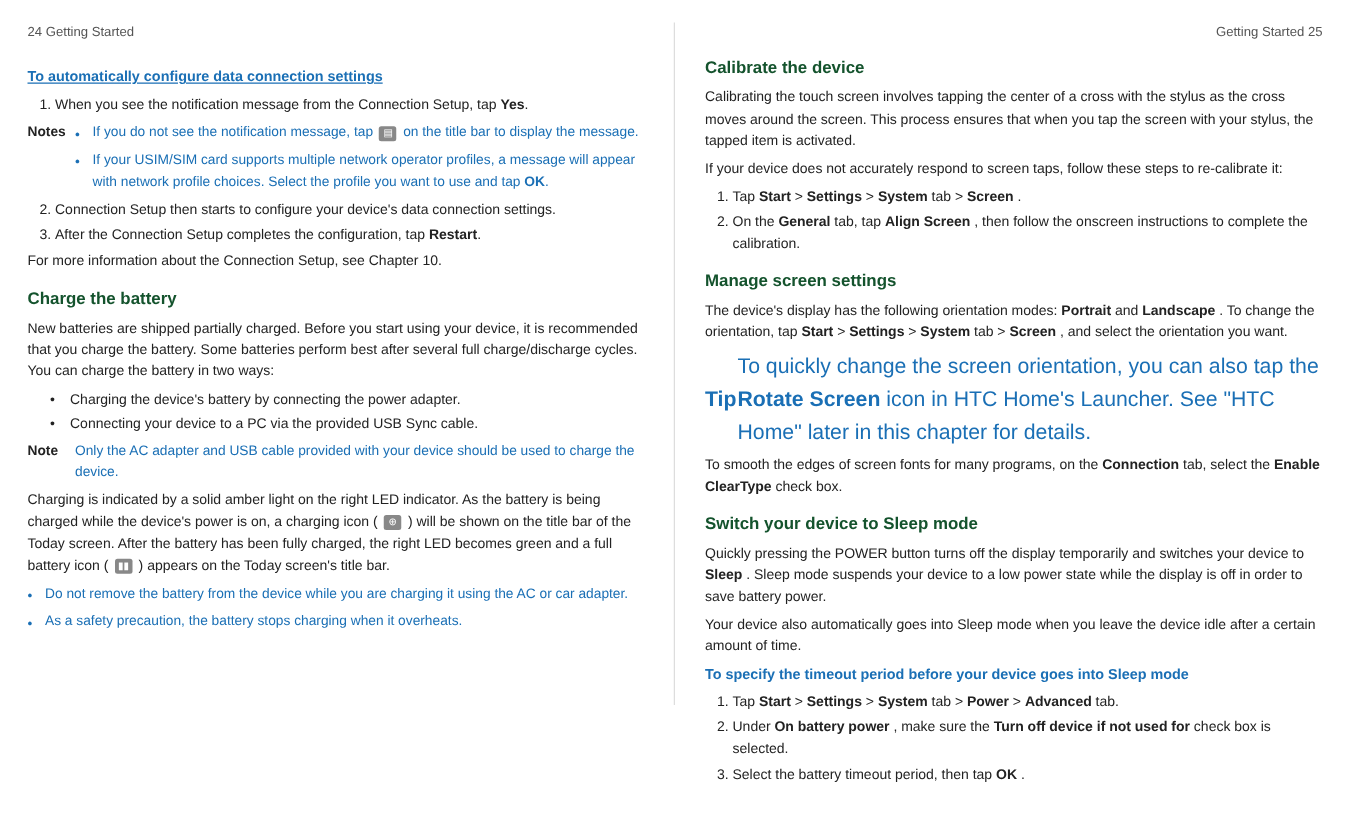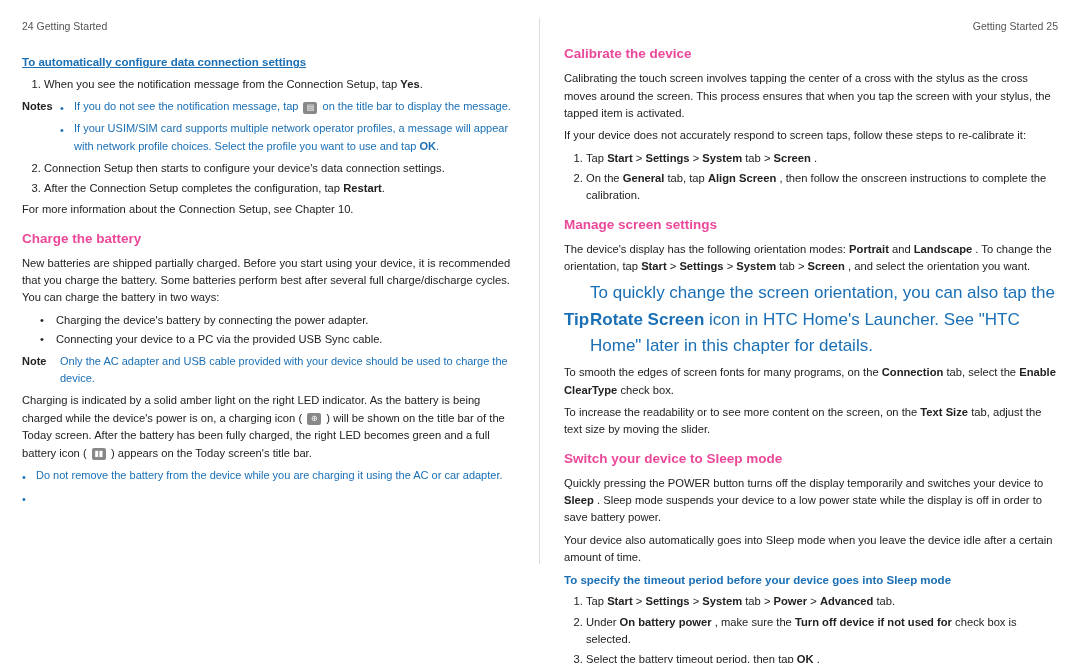--- a/index.html
+++ b/index.html
@@ -28,21 +28,21 @@
     .col-left { padding-left: 0; padding-right: 24px; border-right: 1px solid #ddd; }
     .col-right { padding-left: 24px; padding-right: 0; }
     .page-header {
       display: flex;
       justify-content: space-between;
       font-size: 10.5px;
       color: #555;
       margin-bottom: 10px;
     }
     .section-title {
-      color: #ec4899;
+      color: #14532d;
       font-size: 13.5px;
       font-weight: bold;
       margin-bottom: 5px;
       margin-top: 10px;
     }
     .section-title-link {
       color: #1a6fb5;
       font-size: 11.5px;
       font-weight: bold;
       text-decoration: underline;
@@ -209,20 +209,21 @@
         <span>) appears on the Today screen's title bar.</span>
       </p>
       <div class="note-row">
         <div class="warning-bullets">
           <div class="note-bullet">
             <span class="note-bullet-dot warning-content">•</span>
             <span class="warning-content">Do not remove the battery from the device while you are charging it using the AC or car adapter.</span>
           </div>
           <div class="note-bullet">
             <span class="note-bullet-dot warning-content">•</span>
+            <span class="warning-content">As a safety precaution, the battery stops charging when it overheats.</span>
           </div>
         </div>
       </div>
     </div>
   </div>
 
   <div class="col col-right">
     <div class="page-header">
       <span></span>
       <span>Getting Started  25</span>
@@ -284,25 +285,20 @@
           <span>icon in HTC Home's Launcher. See "HTC Home" later in this chapter for details.</span>
         </span>
       </div>
       <p>
         <span>To smooth the edges of screen fonts for many programs, on the</span>
         <span class="bold">Connection</span>
         <span>tab, select the</span>
         <span class="bold">Enable ClearType</span>
         <span>check box.</span>
       </p>
-      <p>
-        <span>To increase the readability or to see more content on the screen, on the</span>
-        <span class="bold">Text Size</span>
-        <span>tab, adjust the text size by moving the slider.</span>
-      </p>
     </div>
 
     <div style="margin-top:8px;">
       <div class="section-title">Switch your device to Sleep mode</div>
       <p>
         <span>Quickly pressing the POWER button turns off the display temporarily and switches your device to</span>
         <span class="bold">Sleep</span>
         <span>. Sleep mode suspends your device to a low power state while the display is off in order to save battery power.</span>
       </p>
       <p>Your device also automatically goes into Sleep mode when you leave the device idle after a certain amount of time.</p>

